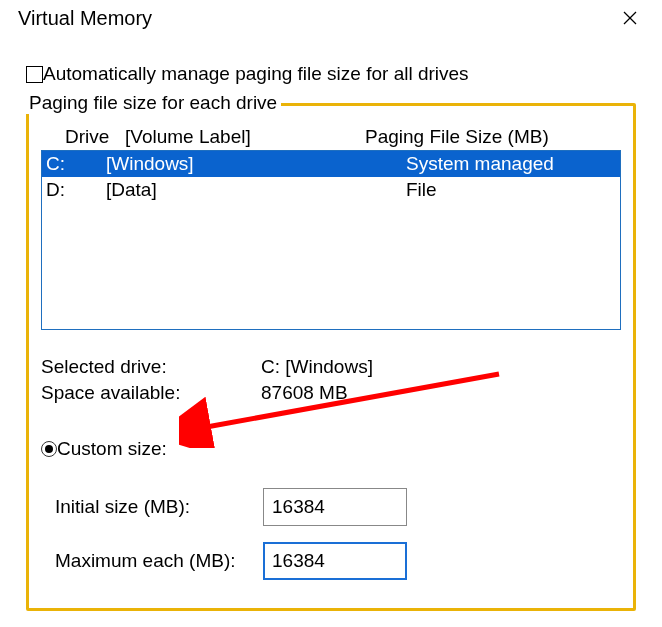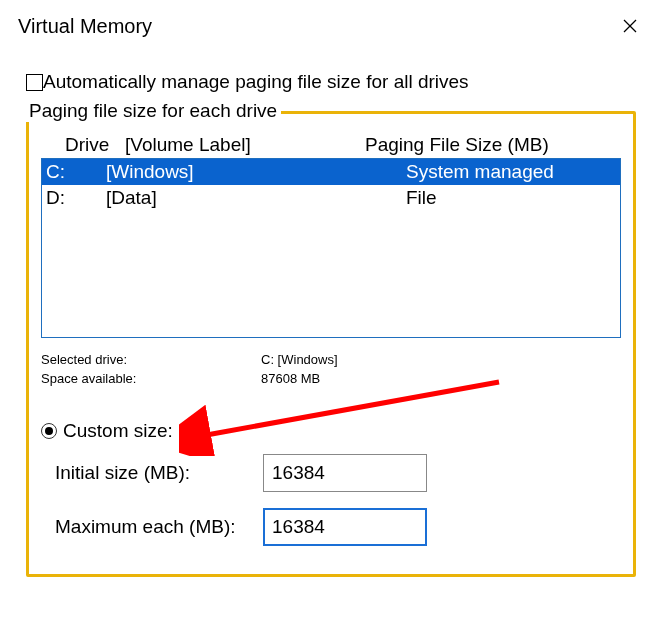--- a/index.html
+++ b/index.html
@@ -9,21 +9,21 @@
     font-family: "Segoe UI", Tahoma, sans-serif;
     font-size: 15px;
     color: #000;
     background: #fff;
     overflow: hidden;
   }
   .titlebar {
     display: flex;
     align-items: center;
     justify-content: space-between;
-    padding: 11px 12px 0 18px;
+    padding: 3px 12px 0 18px;
   }
   .title {
     font-size: 20px;
   }
   .close {
     width: 40px; height: 30px;
     display: flex; align-items: center; justify-content: center;
     cursor: pointer;
   }
   .close svg { width: 14px; height: 14px; }
@@ -80,63 +80,62 @@
     cursor: pointer;
   }
   .row.selected {
     background: #0a63ce;
     color: #fff;
   }
   .cell-drive { width: 60px; }
   .cell-label { width: 300px; }
   .cell-size { flex: 1; }
   .info {
-    margin-top: 14px;
-    font-size: 13px;
+    margin-top: 26px;
+    font-size: 19px;
   }
   .info-row {
     display: flex;
     margin-bottom: 4px;
   }
   .info-label { width: 220px; }
   .info-value { width: 260px; }
   .radio-row {
     display: flex;
     align-items: center;
-    gap: 6px;
     margin-top: 34px;
     font-size: 19px;
   }
   .radio {
     width: 16px; height: 16px;
     border: 1px solid #333;
     border-radius: 50%;
     display: flex; align-items: center; justify-content: center;
     cursor: pointer;
     background: #fff;
     flex-shrink: 0;
   }
   .radio .dot {
     width: 8px; height: 8px;
     background: #000;
     border-radius: 50%;
   }
   .size-fields {
-    margin-top: 12px;
+    margin-top: 28px;
     padding-left: 14px;
   }
   .size-row {
     display: flex;
     align-items: center;
     margin-bottom: 16px;
     font-size: 19px;
   }
   .size-label { width: 208px; }
   .size-input {
-    width: 164px;
+    width: 144px;
     height: 38px;
     border: 1px solid #888;
     padding: 2px 8px;
     font-size: 19px;
     font-family: inherit;
     background: #fff;
   }
   .size-input.focused {
     border: 2px solid #1a6fd6;
     padding: 1px 7px;

